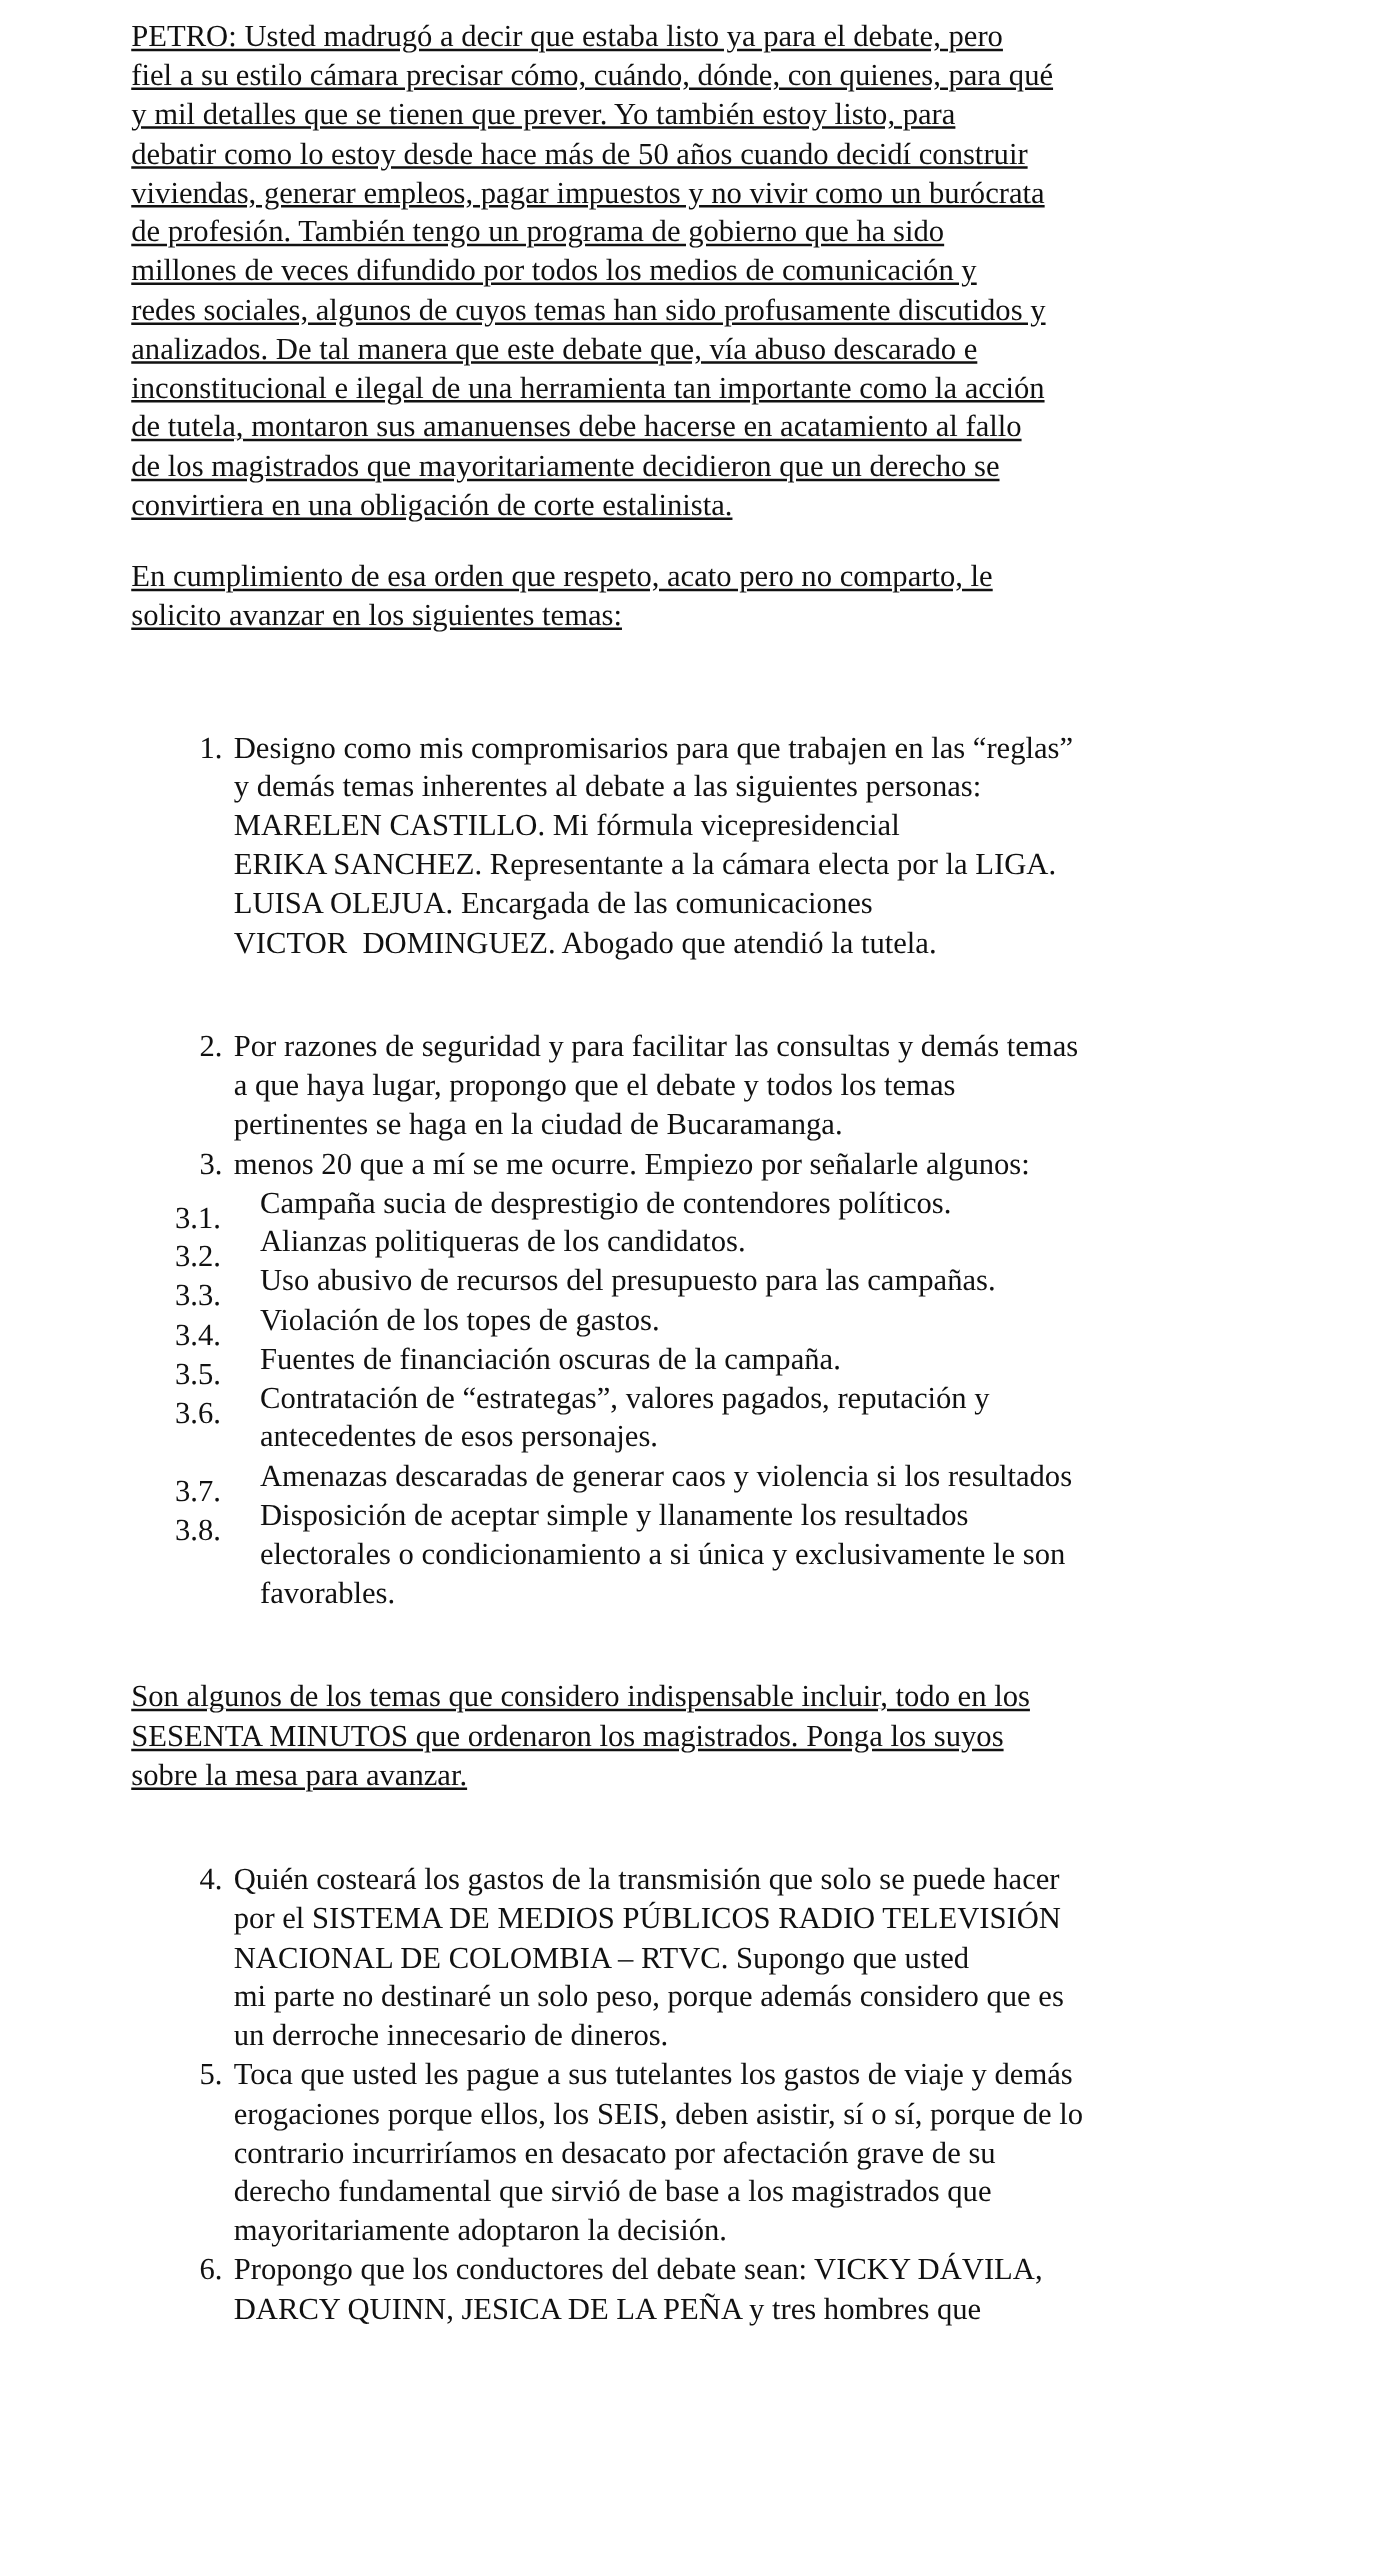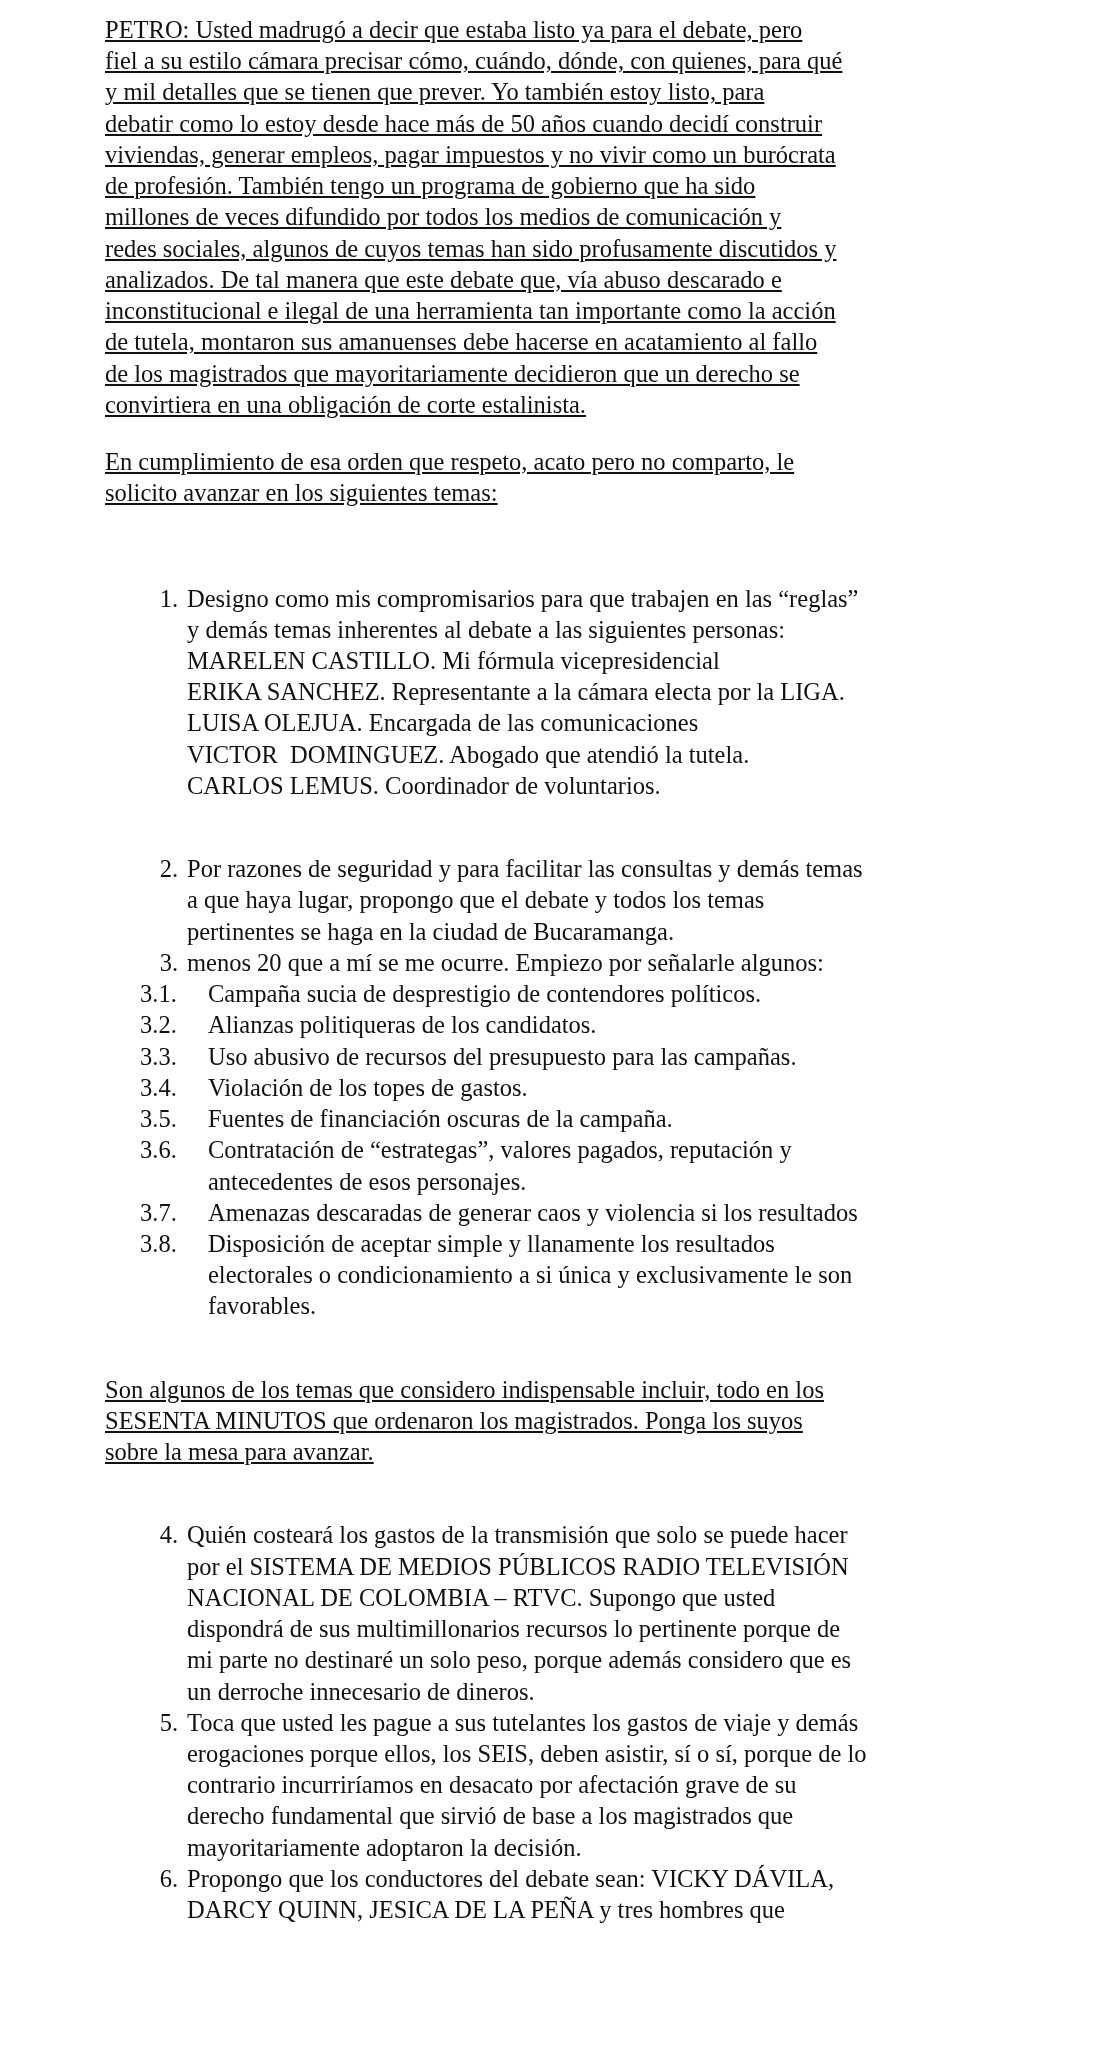--- a/index.html
+++ b/index.html
@@ -64,21 +64,21 @@
     padding: 0;
   }
   ol.sub > li.subitem {
     position: relative;
     padding-left: 68px;
     margin: 0 0 0 35px;
   }
   ol.sub > li.subitem > .marker {
     position: absolute;
     left: 0;
-    top: 0;
+    top: 12px;
     width: 60px;
     text-align: left;
     white-space: pre;
   }
   ol.sub > li.subitem > .body {
     display: block;
   }
 
   .line {
     display: block;
@@ -120,21 +120,20 @@
     <ol class="outer">
       <li class="item">
         <span class="marker">1.</span>
         <span class="body names">
           <span class="line">Designo como mis compromisarios para que trabajen en las “reglas”</span>
           <span class="line">y demás temas inherentes al debate a las siguientes personas:</span>
           <span class="line">MARELEN CASTILLO. Mi fórmula vicepresidencial</span>
           <span class="line">ERIKA SANCHEZ. Representante a la cámara electa por la LIGA.</span>
           <span class="line">LUISA OLEJUA. Encargada de las comunicaciones</span>
           <span class="line">VICTOR  DOMINGUEZ. Abogado que atendió la tutela.</span>
-          <span class="line">CARLOS LEMUS. Coordinador de voluntarios.</span>
         </span>
       </li>
     </ol>
 
     <div class="gap-md"></div>
 
     <ol class="outer">
       <li class="item">
         <span class="marker">2.</span>
         <span class="body">
@@ -215,21 +214,20 @@
 
     <div class="gap-md"></div>
 
     <ol class="outer">
       <li class="item">
         <span class="marker">4.</span>
         <span class="body">
           <span class="line">Quién costeará los gastos de la transmisión que solo se puede hacer</span>
           <span class="line">por el SISTEMA DE MEDIOS PÚBLICOS RADIO TELEVISIÓN</span>
           <span class="line">NACIONAL DE COLOMBIA – RTVC. Supongo que usted</span>
-          <span class="line">dispondrá de sus multimillonarios recursos lo pertinente porque de</span>
           <span class="line">mi parte no destinaré un solo peso, porque además considero que es</span>
           <span class="line">un derroche innecesario de dineros.</span>
         </span>
       </li>
       <li class="item">
         <span class="marker">5.</span>
         <span class="body">
           <span class="line">Toca que usted les pague a sus tutelantes los gastos de viaje y demás</span>
           <span class="line">erogaciones porque ellos, los SEIS, deben asistir, sí o sí, porque de lo</span>
           <span class="line">contrario incurriríamos en desacato por afectación grave de su</span>

